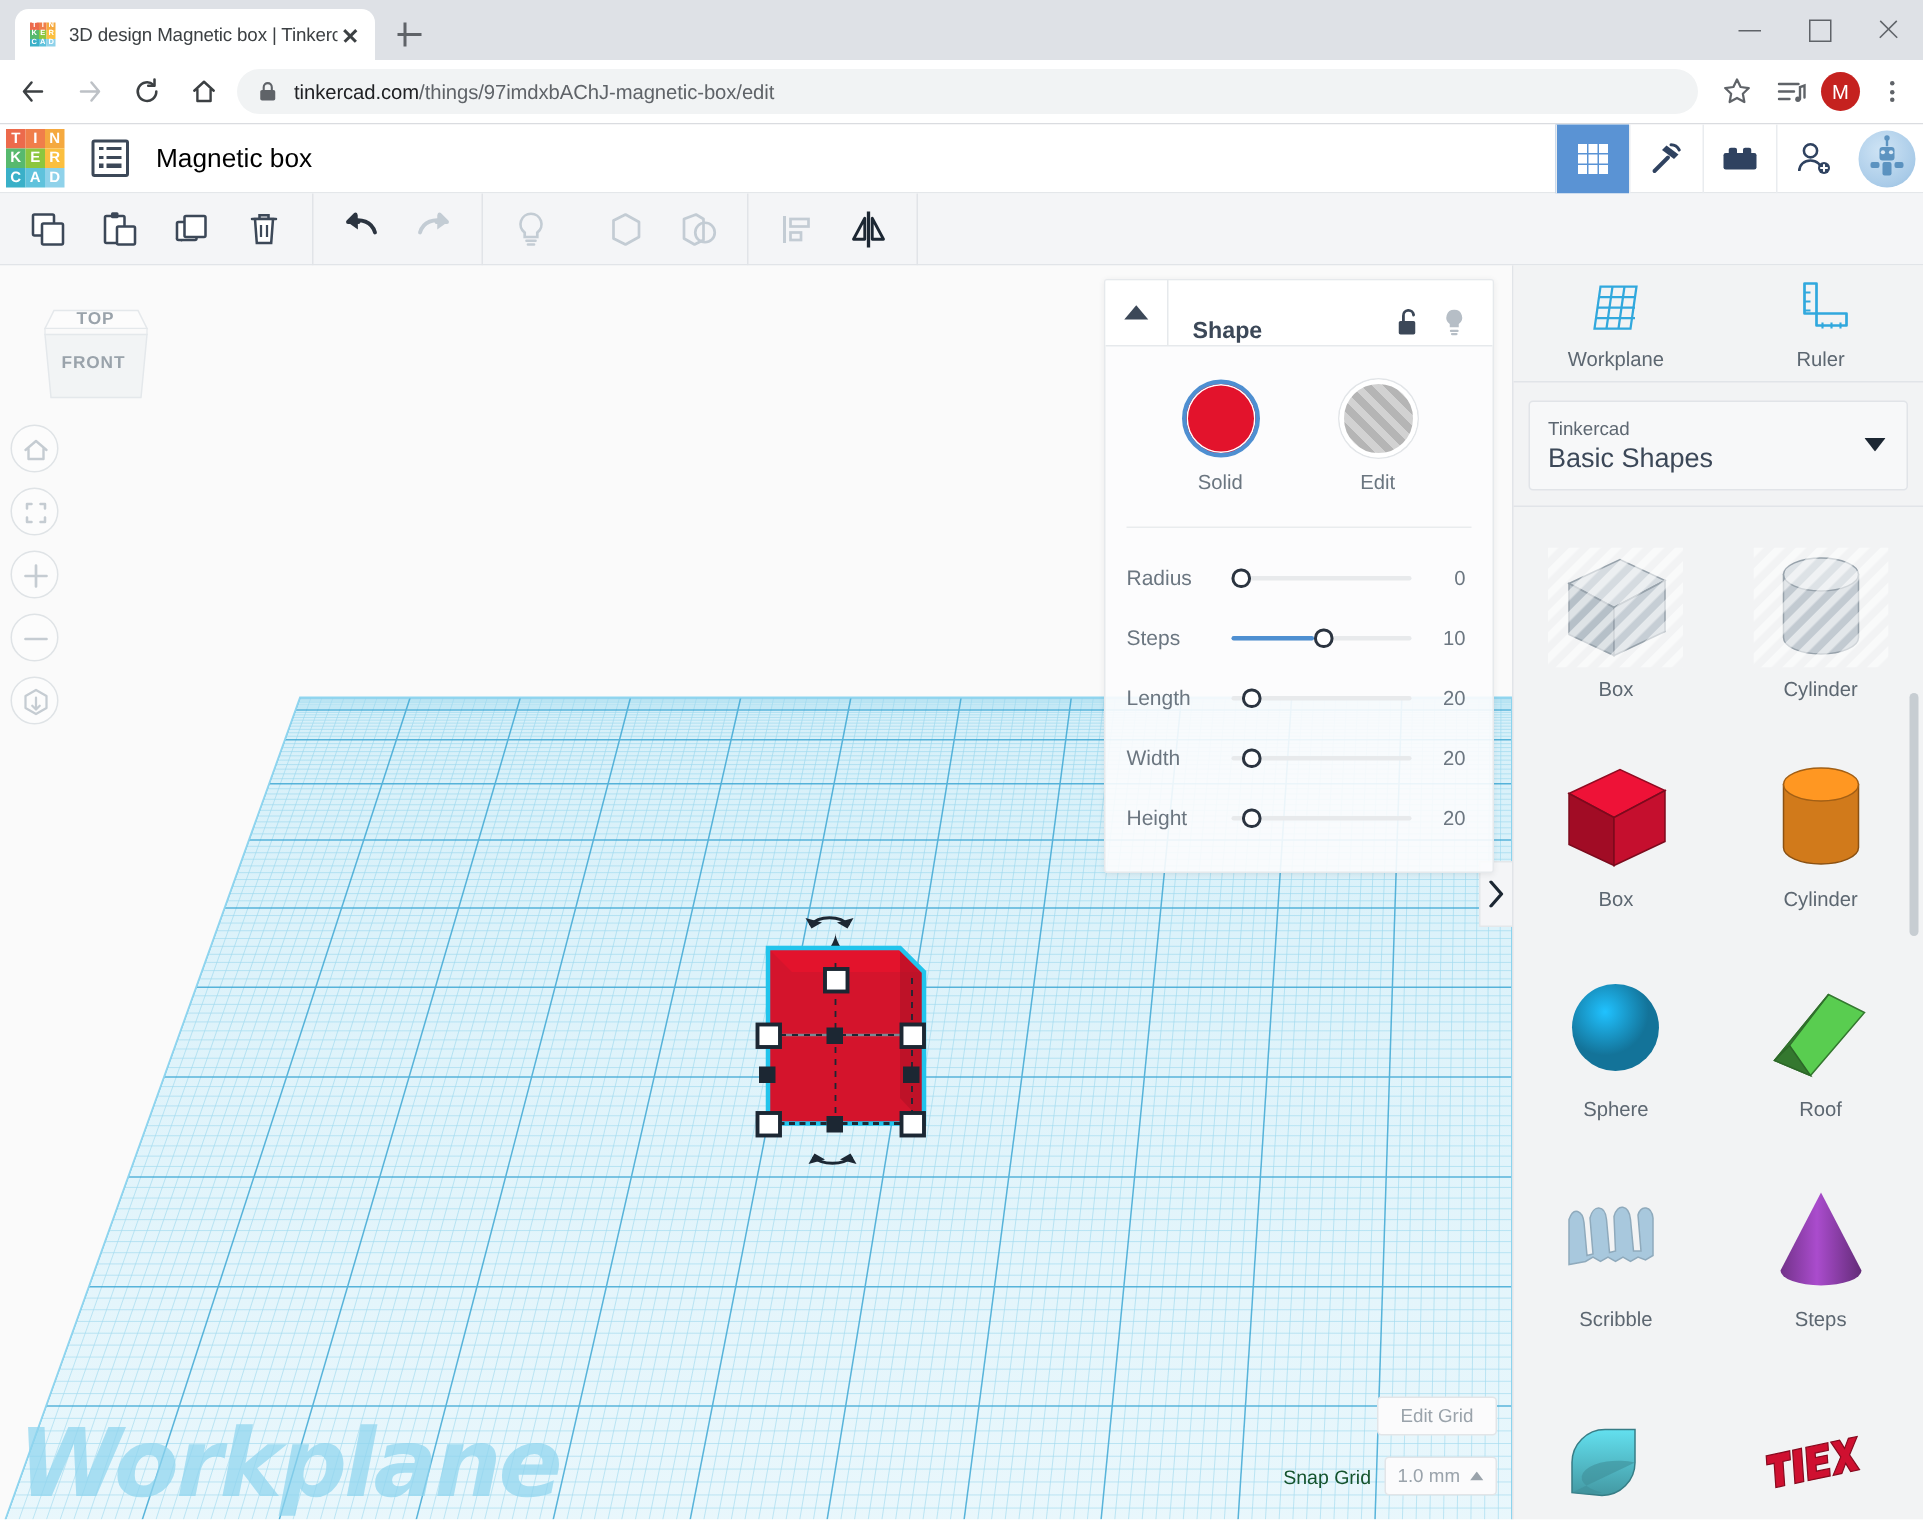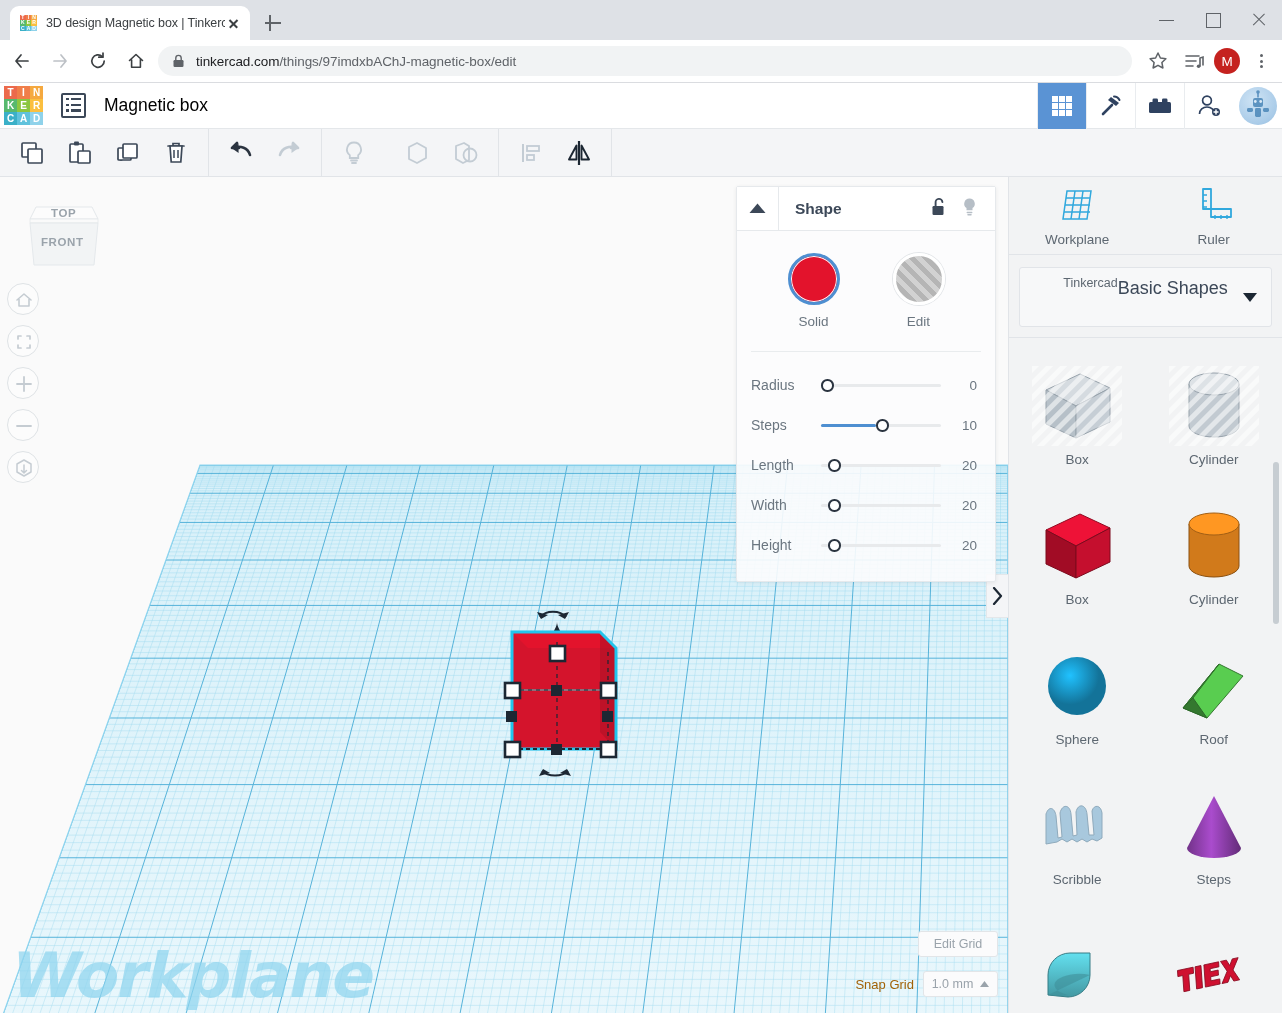--- a/index.html
+++ b/index.html
@@ -144,38 +144,38 @@
   
   .shape-sel { position: absolute; left: 500px; top: 425px; }
   .edit-grid-btn {
     position: absolute; right: 10px; bottom: 56px; width: 80px; height: 26px;
     border: 1px solid #e2e5e8; background: #fbfbfc; border-radius: 3px;
     color: #9aa3ab; font-size: 12.5px; display: flex; align-items: center;
     justify-content: center;
   }
   .snap-row { position: absolute; right: 10px; bottom: 16px; display: flex;
     align-items: center; gap: 9px; }
-  .snap-label { font-size: 13px; color: #a16207; text-align: center; }
+  .snap-label { font-size: 13px; color: #14532d; text-align: center; }
   .snap-select { width: 75px; height: 26px; border: 1px solid #e2e5e8; background:#fbfbfc;
     border-radius: 3px; display: flex; align-items: center; justify-content: center;
     gap: 7px; font-size: 12.5px; color: #9aa3ab; }
   .collapse-tab {
     position: absolute; right: 0px; top: 397px; width: 22px; height: 44px;
     background: #f4f5f7; border: 1px solid #e4e7ea; border-right: none;
     display: flex; align-items: center; justify-content: center;
   }
 
   
   .shape-panel {
     position: absolute; left: 736px; top: 186px; width: 260px; height: 396px;
     background: rgba(252,252,253,0.90);
     border: 1px solid #e6e9ec; box-shadow: 0 1px 4px rgba(0,0,0,0.07);
     border-radius: 2px;
   }
-  .sp-header { height: 44px; display: flex; align-items: center;
+  .sp-header { height: 44px; display: flex; align-items: flex-end;
     border-bottom: 1px solid #e6e9ec; background: rgba(255,255,255,0.93); }
   .sp-collapse { width: 42px; height: 44px; display: flex; align-items: center;
     justify-content: center; border-right: 1px solid #e6e9ec; }
   .sp-title { margin-left: 16px; font-size: 15.5px; color: #3c4858; font-weight: bold; }
   .sp-hdr-icons { margin-left: auto; display: flex; gap: 14px; padding-right: 17px; }
   .sp-body { padding: 22px 0 0 0; }
   .sp-modes { display: flex; justify-content: space-around; padding: 0 24px; }
   .sp-mode { text-align: center; width: 80px; }
   .sp-swatch { width: 52px; height: 52px; border-radius: 50%; margin: 0 auto; }
   .sp-swatch.solid { background: #e3132c; border: 3px solid #4e8fd1; box-shadow: 0 0 0 1px #fff inset; }
@@ -199,21 +199,21 @@
     background: #f2f3f4; border-left: 1px solid #e1e4e8;
   }
   .sb-tools { display: flex; height: 78px; border-bottom: 1px solid #e1e4e8; background: #f2f3f4; }
   .sb-tool { flex: 1; display: flex; flex-direction: column; align-items: center;
     justify-content: center; gap: 7px; }
   .sb-tool-label { font-size: 13.5px; color: #5d6771; }
   .sb-select-wrap { padding: 12px 10px 10px 10px; }
   .sb-select {
     background: #f7f8f9; border: 1px solid #e1e4e8; border-radius: 3px;
     height: 60px; padding: 8px 12px; position: relative; display: flex;
-    flex-direction: row; justify-content: center;
+    flex-direction: column; justify-content: center;
   }
   .sb-sel-small { font-size: 12.5px; color: #5d6771; }
   .sb-sel-big { font-size: 18px; color: #3c4858; margin-top: 2px; }
   .sb-caret { position: absolute; right: 14px; top: 50%; transform: translateY(-50%); }
   .sb-divider { border-top: 1px solid #e1e4e8; }
   .sb-shapes { position: relative; height: 660px; overflow: hidden; padding-top: 8px; }
   .sb-grid { display: grid; grid-template-columns: 1fr 1fr; }
   .sb-item { height: 140px; display: flex; flex-direction: column;
     align-items: center; justify-content: center; gap: 2px; }
   .sb-item-label { font-size: 13.5px; color: #5d6771; }

